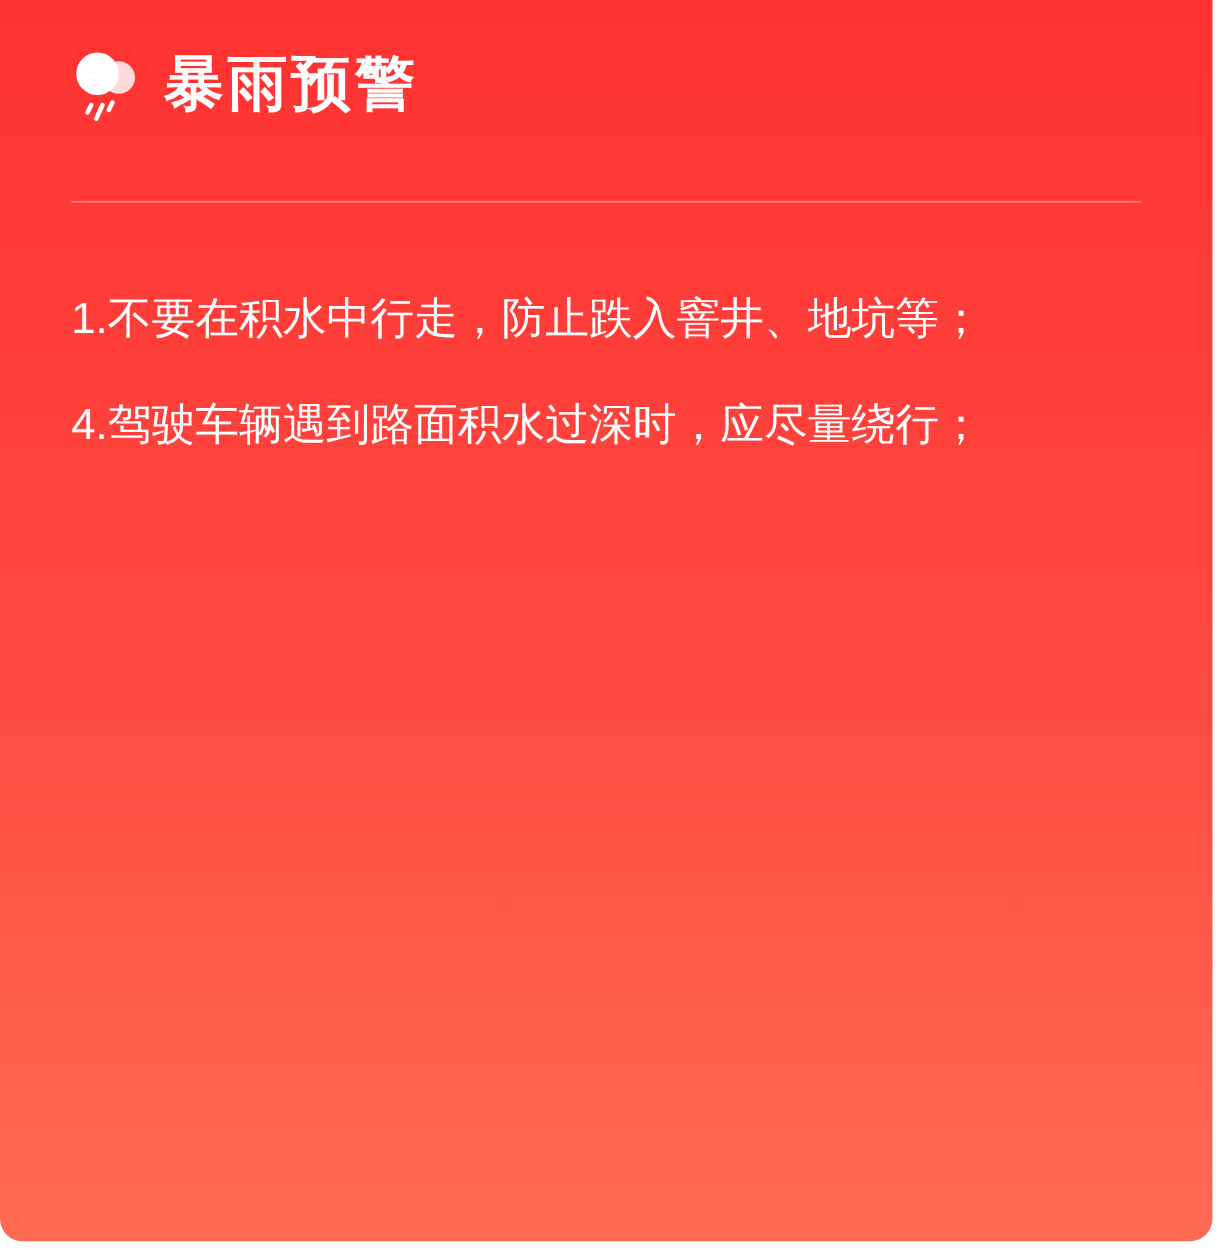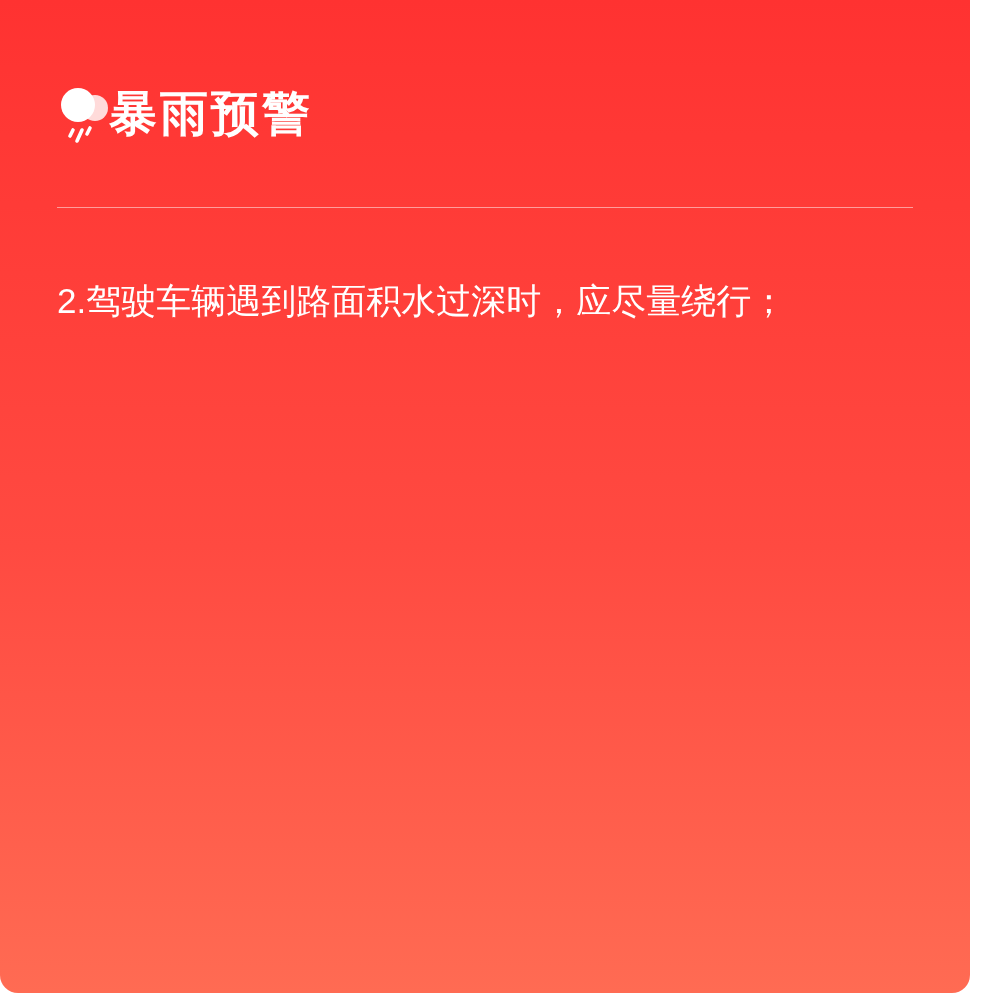--- a/index.html
+++ b/index.html
@@ -19,21 +19,22 @@
     height: 993px;
     background: linear-gradient(180deg, #ff3231 0%, #ff4a41 55%, #ff6b53 100%);
     border-radius: 0 0 18px 18px;
     color: #ffffff;
     box-sizing: border-box;
     padding: 0 57px;
   }
   .card-header {
     display: flex;
     align-items: center;
-    padding-top: 82px;
+    padding-top: 36px;
+    gap: 22px;
   }
   .weather-icon {
     width: 52px;
     height: 64px;
     flex: 0 0 auto;
   }
   .card-title {
     font-size: 48px;
     font-weight: 700;
     letter-spacing: 3px;
@@ -79,16 +80,17 @@
         <line x1="33" y1="46" x2="30" y2="52"></line>
       </g>
     </svg>
     <div class="card-title">暴雨预警</div>
   </div>
 
 
   <div class="divider"></div>
 
   <div class="tips">
-    <p class="tip-item">2.驾驶车辆遇到路面积水过深时，应尽量绕行；</p>
+    <p class="tip-item">1.不要在积水中行走，防止跌入窨井、地坑等；</p>
+    <p class="tip-item">4.驾驶车辆遇到路面积水过深时，应尽量绕行；</p>
   </div>
 
 </div>
 
 </body></html>

